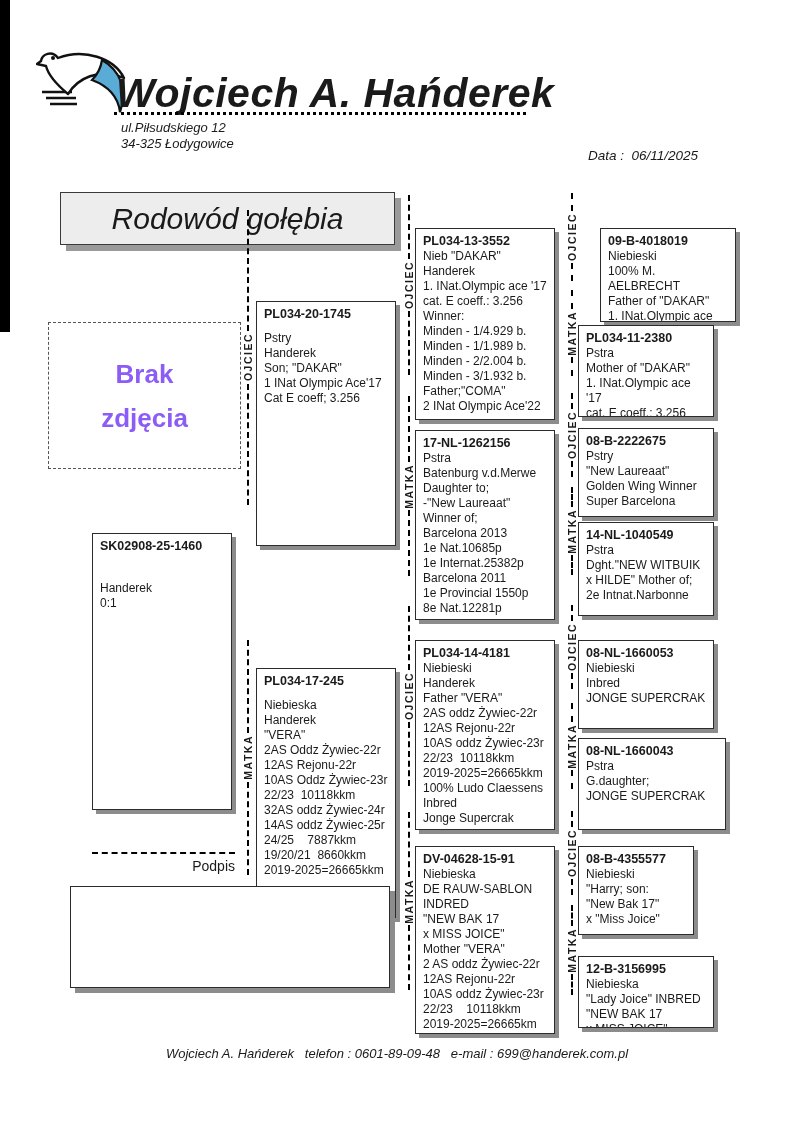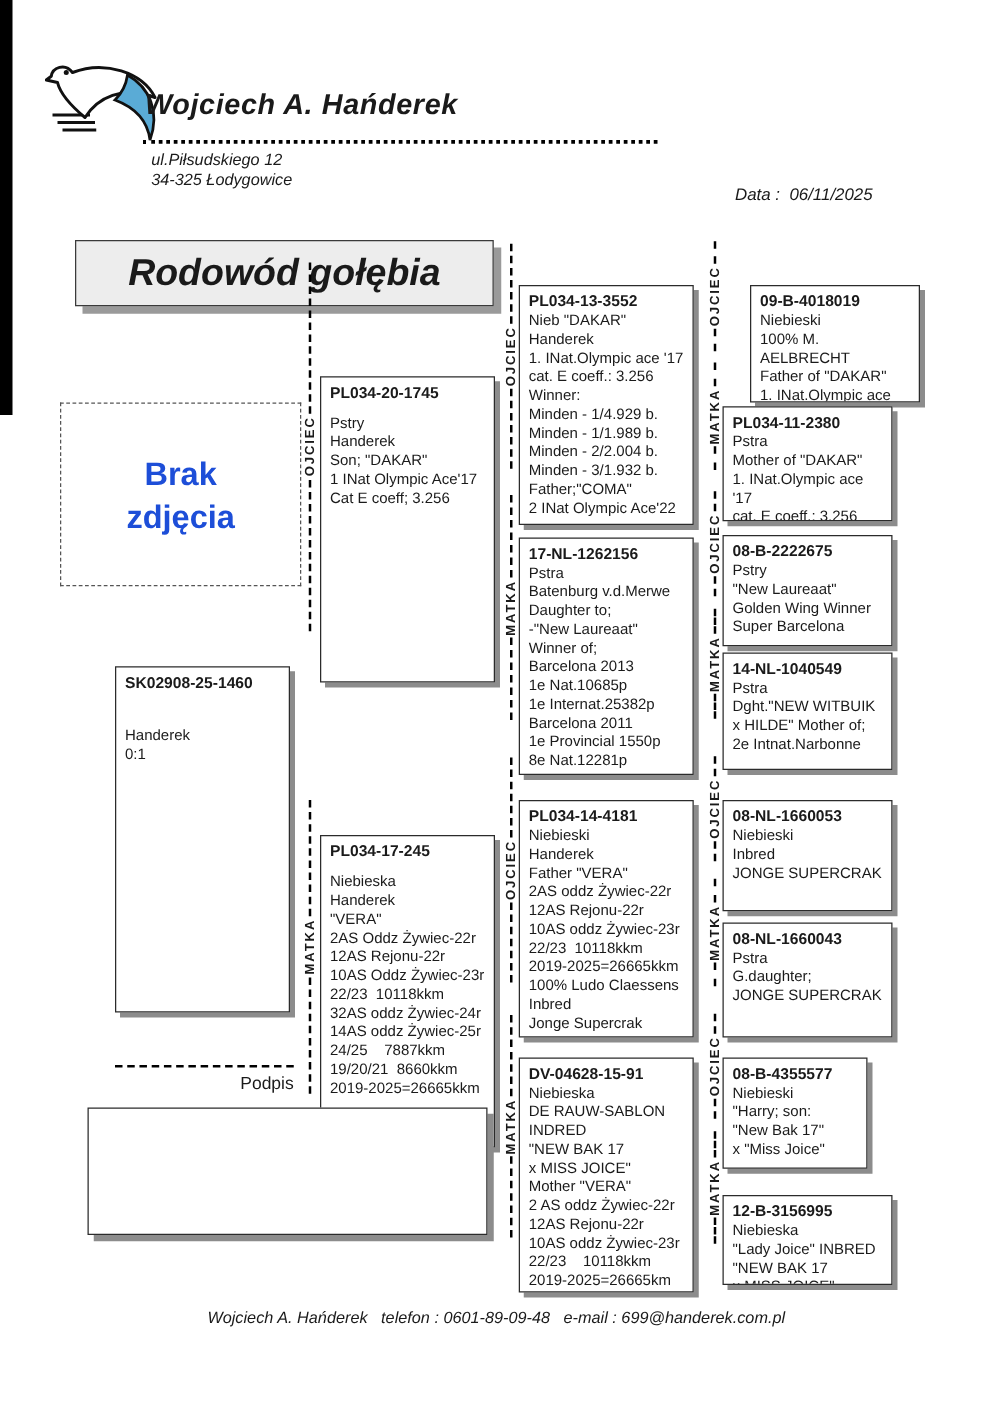--- a/index.html
+++ b/index.html
@@ -4,35 +4,35 @@
 <style>
   * { box-sizing: border-box; }
   html,body { margin:0; padding:0; background:#fff; }
   body { font-family:"Liberation Sans", sans-serif; color:#1a1a1a; }
   .page { position:relative; width:794px; height:1123px; background:#fff; overflow:hidden; }
 
   .edge-bar { position:absolute; left:0; top:0; width:10px; height:332px; background:#000; }
 
   .logo { position:absolute; left:36px; top:48px; width:100px; height:70px; }
 
-  .brand-name { position:absolute; left:116px; top:70px; font-size:23px; font-weight:bold;
+  .brand-name { position:absolute; left:116px; top:70px; font-size:41px; font-weight:bold;
                 font-style:italic; letter-spacing:.5px; white-space:nowrap; }
   .brand-underline { position:absolute; left:114px; top:112px; width:412px; border-top:3px dotted #000; }
   .address { position:absolute; left:121px; top:120px; font-style:italic; font-size:13px;
              line-height:16px; white-space:pre-line; }
   .date { position:absolute; left:588px; top:148px; font-style:italic; font-size:13.5px; white-space:pre; }
 
   .title-box { position:absolute; left:60px; top:192px; width:335px; height:53px; background:#ededed;
                border:1px solid #3a3a3a; box-shadow:6px 6px 0 #9a9a9a;
                display:flex; align-items:center; justify-content:center; }
-  .title-box .t { font-size:30px; font-weight:bold; font-style:italic; white-space:nowrap; }
+  .title-box .t { font-size:30px; font-weight:normal; font-style:italic; white-space:nowrap; }
 
   .photo-box { position:absolute; left:48px; top:322px; width:193px; height:147px;
                border:1.5px dashed #555; display:flex; align-items:center; justify-content:center; }
-  .photo-box .t { color:#1d4ed8; font-size:26px; font-weight:bold; line-height:34px;
+  .photo-box .t { color:#8b5cf6; font-size:26px; font-weight:bold; line-height:44px;
                   text-align:center; white-space:pre-line; }
 
   .pbox { position:absolute; background:#fff; border:1px solid #2b2b2b; box-shadow:4px 4px 0 #8c8c8c;
           padding:5px 7px; font-size:12px; line-height:15px; overflow:hidden;margin-top:38px; }
   .pbox .ring { font-weight:bold; font-size:12.5px; }
   .pbox .plines { white-space:pre-wrap; }
   .pbox.gap .plines { margin-top:9px; }
   .pbox.gap2 .plines { margin-top:27px; }
 
   .vlabel { position:absolute; width:13px; display:flex; flex-direction:column; align-items:center; }
@@ -190,21 +190,21 @@
 Dght."NEW WITBUIK
 x HILDE" Mother of;
 2e Intnat.Narbonne</div>
   </div>
   <div class="pbox" style="left:578px; top:602px; width:136px; height:89px">
     <div class="ring">08-NL-1660053</div>
     <div class="plines">Niebieski
 Inbred
 JONGE SUPERCRAK</div>
   </div>
-  <div class="pbox" style="left:578px; top:700px; width:136px; height:92px">
+  <div class="pbox" style="left:578px; top:700px; width:148px; height:92px">
     <div class="ring">08-NL-1660043</div>
     <div class="plines">Pstra
 G.daughter;
 JONGE SUPERCRAK</div>
   </div>
   <div class="pbox" style="left:578px; top:808px; width:116px; height:89px">
     <div class="ring">08-B-4355577</div>
     <div class="plines">Niebieski
 "Harry; son:
 "New Bak 17"

